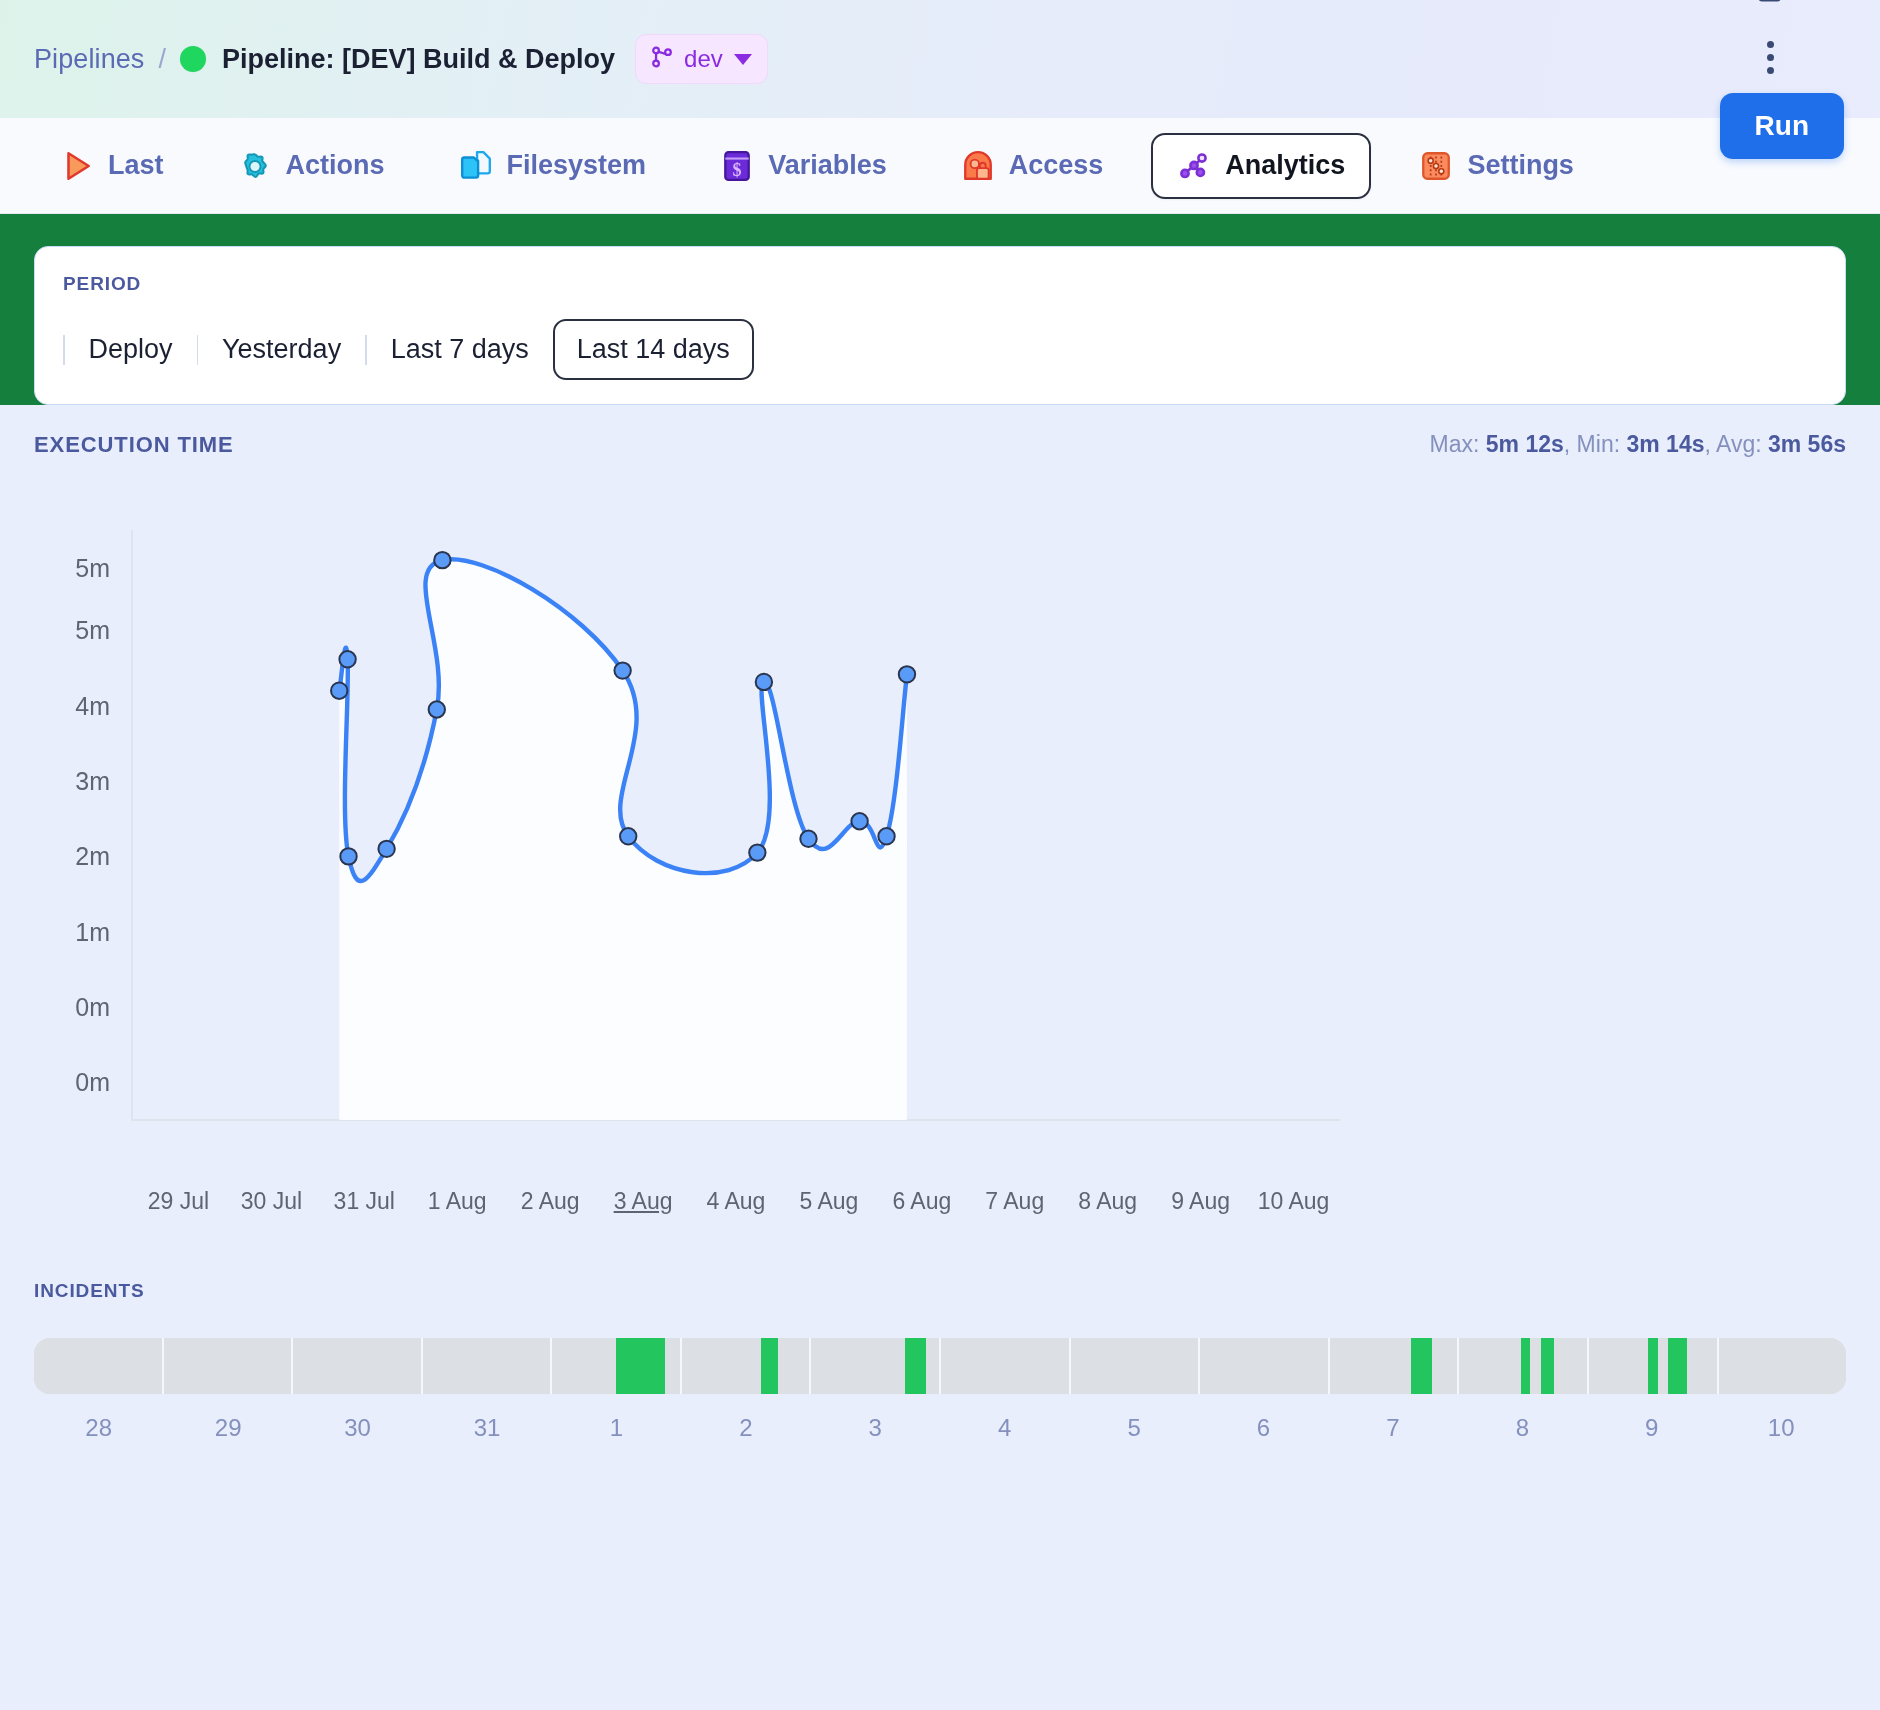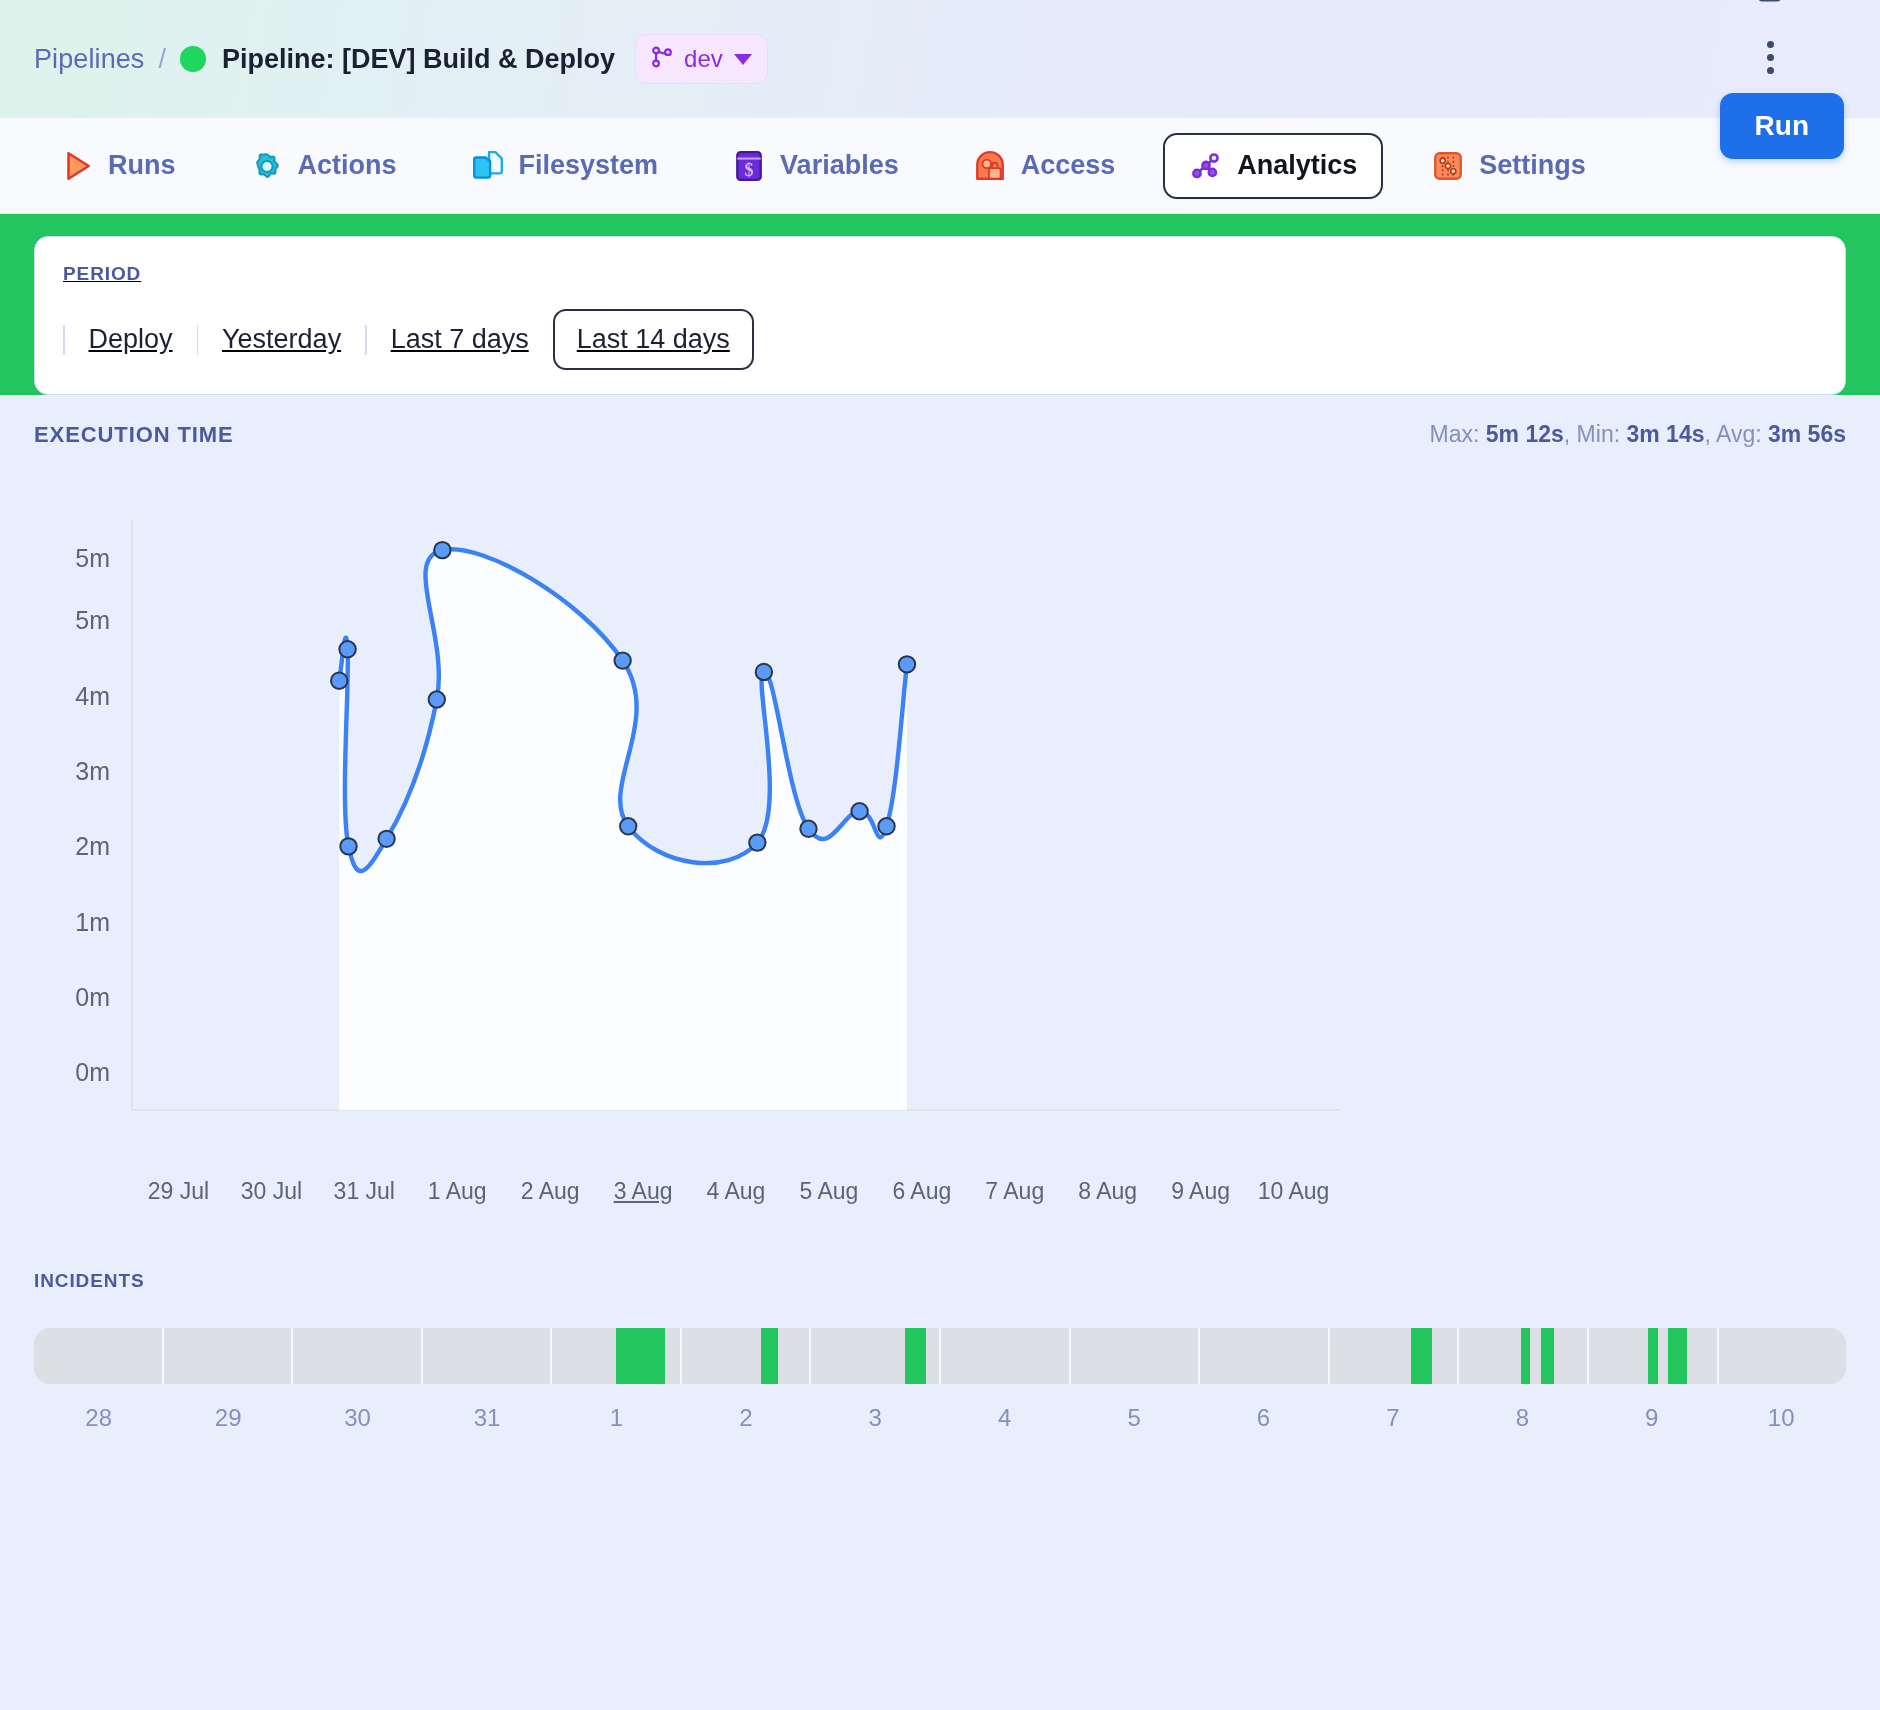--- a/index.html
+++ b/index.html
@@ -75,21 +75,21 @@
     border: 2px solid transparent; white-space: nowrap;
     margin-right: 22px;
   }
   .tab.active {
     color: #11151f; background: #ffffff; border-color: #2b3040;
     box-shadow: 0 1px 2px rgba(0,0,0,.05);
   }
   .tab svg { display: block; }
 
   
-  .period-wrap { padding: 22px 34px 0 34px; background: #22c55e; text-decoration: underline; }
+  .period-wrap { padding: 32px 34px 0 34px; background: #15803d; }
   .period-card {
     background: #fff; border: 1.5px solid #c9dcf5; border-radius: 14px;
     padding: 26px 28px 24px 28px;
   }
   .period-label {
     font-size: 19px; font-weight: bold; color: #4b5a9e;
     letter-spacing: .9px; margin-bottom: 24px;
   }
   .period-opts { display: flex; align-items: center; }
   .period-opt {
@@ -185,21 +185,21 @@
 </div>
 
 <div class="tabs">
 
   <div class="tab">
     <span>
       <svg width="34" height="34" viewBox="0 0 32 32">
         <path d="M8 4 L27 16 L8 28 Z" fill="#f79a5b" stroke="#e0392b" stroke-width="2.4" stroke-linejoin="round"></path>
       </svg>
     </span>
-    <span>Runs</span>
+    <span>Last</span>
   </div>
 
   <div class="tab">
     <span>
       <svg width="34" height="34" viewBox="0 0 32 32">
         <path d="M16 2c1.6 0 2 1.9 3.4 2.4 1.4.5 2.9-.8 4 .3s-.2 2.6.3 4S27 11.4 27 13s-1.9 2-2.4 3.4.8 2.9-.3 4-2.6-.2-4 .3S18.6 24 17 24s-2-1.9-3.4-2.4-2.9.8-4-.3.2-2.6-.3-4S7 11.6 7 10s1.9-2 2.4-3.4S8.6 3.7 9.7 2.6s2.6.2 4-.3S14.4 2 16 2z" transform="translate(0,3) scale(0.97)" fill="#25c0dd" stroke="#1597b5" stroke-width="2"></path>
         <circle cx="16" cy="16.5" r="5.2" fill="#dbf6fb" stroke="#1597b5" stroke-width="1.8"></circle>
       </svg>
     </span>
     <span>Actions</span>

